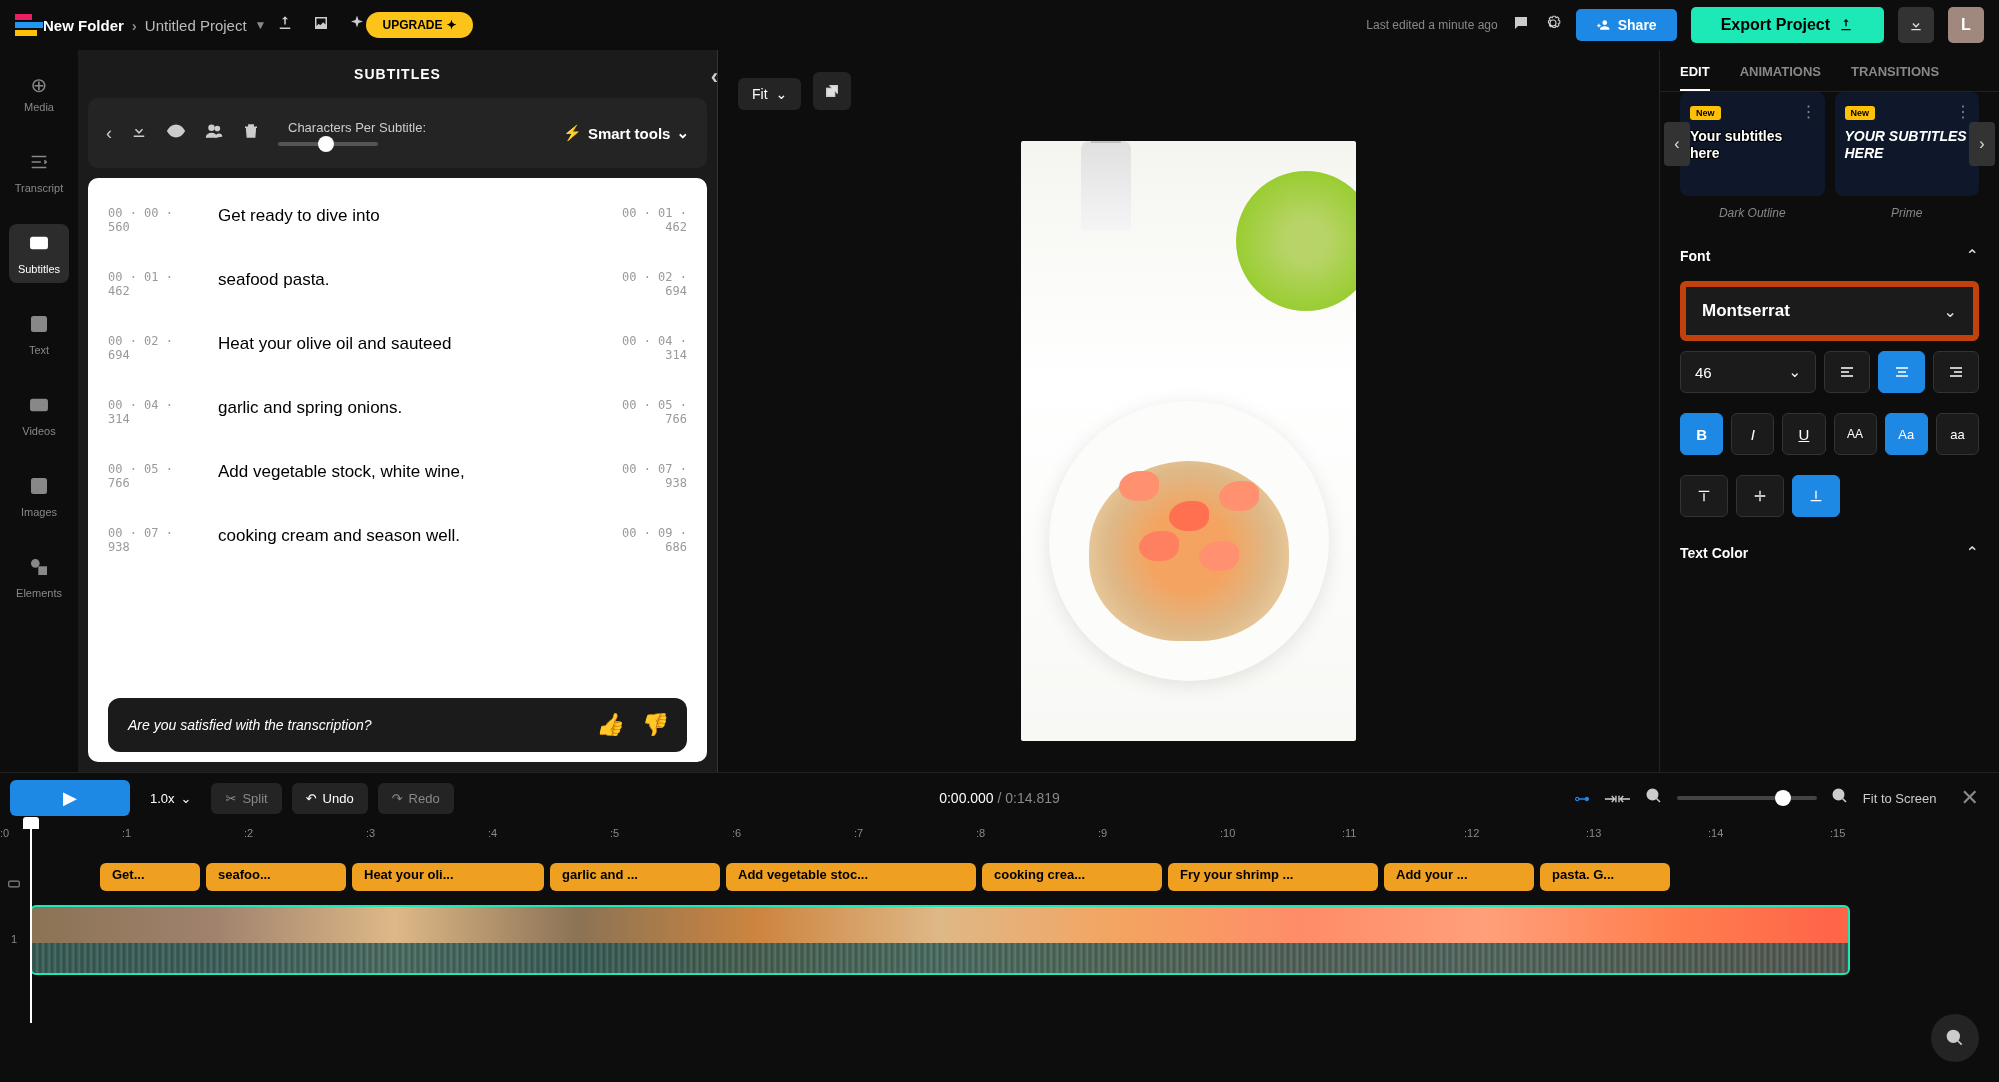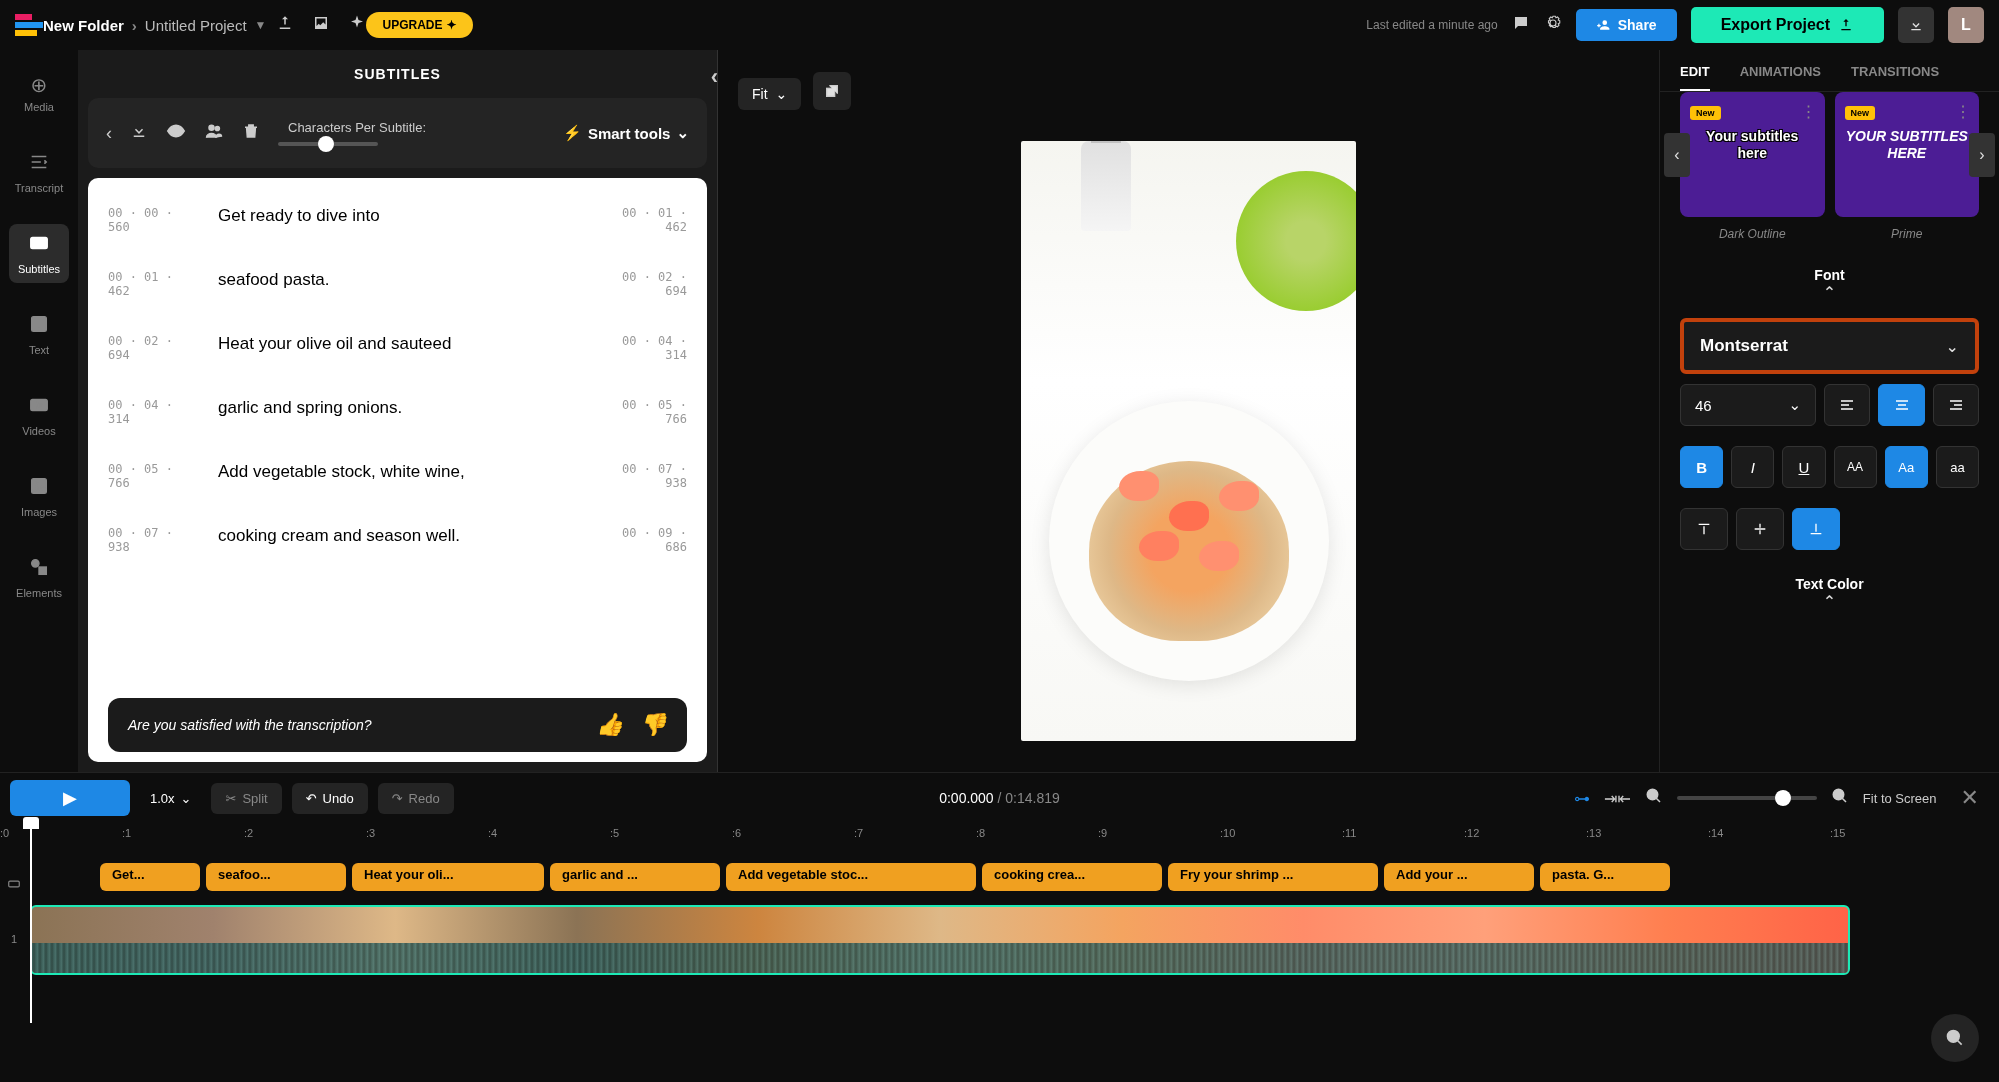--- a/index.html
+++ b/index.html
@@ -79,32 +79,32 @@
 .tabs { display: flex; padding: 14px 20px 0; gap: 30px; border-bottom: 1px solid #222; }
 .tab { color: #888; font-size: 13px; font-weight: 700; padding-bottom: 10px; cursor: pointer; }
 .tab.active { color: #fff; border-bottom: 2px solid #fff; }
 .section-row { display: flex; justify-content: space-between; align-items: center; padding: 16px 20px 10px; }
 .section-title { color: #fff; font-size: 14px; font-weight: 600; }
 .view-all { color: #888; font-size: 12px; cursor: pointer; }
 .styles-row { display: flex; gap: 10px; padding: 0 20px; align-items: center; position: relative; }
 .style-nav { position: absolute; background: #333; width: 26px; height: 44px; display: flex; align-items: center; justify-content: center; cursor: pointer; z-index: 2; border-radius: 4px; }
 .style-nav.left { left: 4px; }
 .style-nav.right { right: 4px; }
-.style-card { flex: 1; background: #4c1d95; border-radius: 8px; padding: 14px 10px; text-align: center; position: relative; height: 125px; display: flex; flex-direction: column; }
+.style-card { flex: 1; background: #0f172a; border-radius: 8px; padding: 14px 10px; position: relative; height: 104px; display: flex; flex-direction: column; }
 .new-badge { background: #ffc107; color: #000; font-size: 9px; font-weight: 700; padding: 2px 6px; border-radius: 3px; align-self: flex-start; }
 .style-menu { position: absolute; right: 8px; top: 10px; color: #888; cursor: pointer; }
 .style-text { font-size: 14px; font-weight: 700; margin-top: 8px; line-height: 1.2; }
 .style-text.outline { color: #fff; text-shadow: -1px -1px 0 #000, 1px -1px 0 #000, -1px 1px 0 #000, 1px 1px 0 #000; }
 .style-text.prime { color: #fff; font-style: italic; text-transform: uppercase; }
 .style-name { color: #888; font-size: 12px; text-align: center; padding: 10px 0; }
 .style-names { display: flex; padding: 0 20px; gap: 10px; }
 .style-names > div { flex: 1; font-style: italic; }
 
-.accordion-header { display: flex; justify-content: space-between; align-items: center; padding: 16px 20px; cursor: pointer; flex-direction: column; }
-.font-select { margin: 0 20px; background: #1b1b1b; border: 4px solid #c2410c; border-radius: 6px; padding: 14px 16px; display: flex; justify-content: space-between; align-items: center; cursor: pointer; }
+.accordion-header { display: flex; justify-content: space-between; align-items: center; padding: 16px 20px; cursor: pointer; }
+.font-select { margin: 0 20px; background: #1b1b1b; border: 6px solid #c2410c; border-radius: 6px; padding: 14px 16px; display: flex; justify-content: space-between; align-items: center; cursor: pointer; }
 .font-name { font-size: 17px; font-weight: 600; color: #fff; }
 .controls-row { display: flex; gap: 8px; padding: 10px 20px; }
 .size-select { background: #1b1b1b; border: 1px solid #333; border-radius: 6px; padding: 10px 14px; width: 140px; display: flex; justify-content: space-between; align-items: center; cursor: pointer; color: #fff; font-size: 15px; }
 .ctrl-btn { background: #1b1b1b; border: 1px solid #333; border-radius: 6px; width: 48px; height: 42px; display: flex; align-items: center; justify-content: center; cursor: pointer; color: #fff; font-size: 15px; }
 .ctrl-btn.active { background: #1e88e5; border-color: #1e88e5; }
 
 
 .timeline-area { position: absolute; bottom: 0; left: 0; right: 0; height: 310px; background: #0d0d0d; border-top: 1px solid #222; }
 .timeline-toolbar { height: 50px; display: flex; align-items: center; padding: 0 10px; gap: 10px; }
 .play-btn { background: #1e88e5; width: 120px; height: 36px; border-radius: 6px; display: flex; align-items: center; justify-content: center; cursor: pointer; color: #fff; font-size: 18px; }

